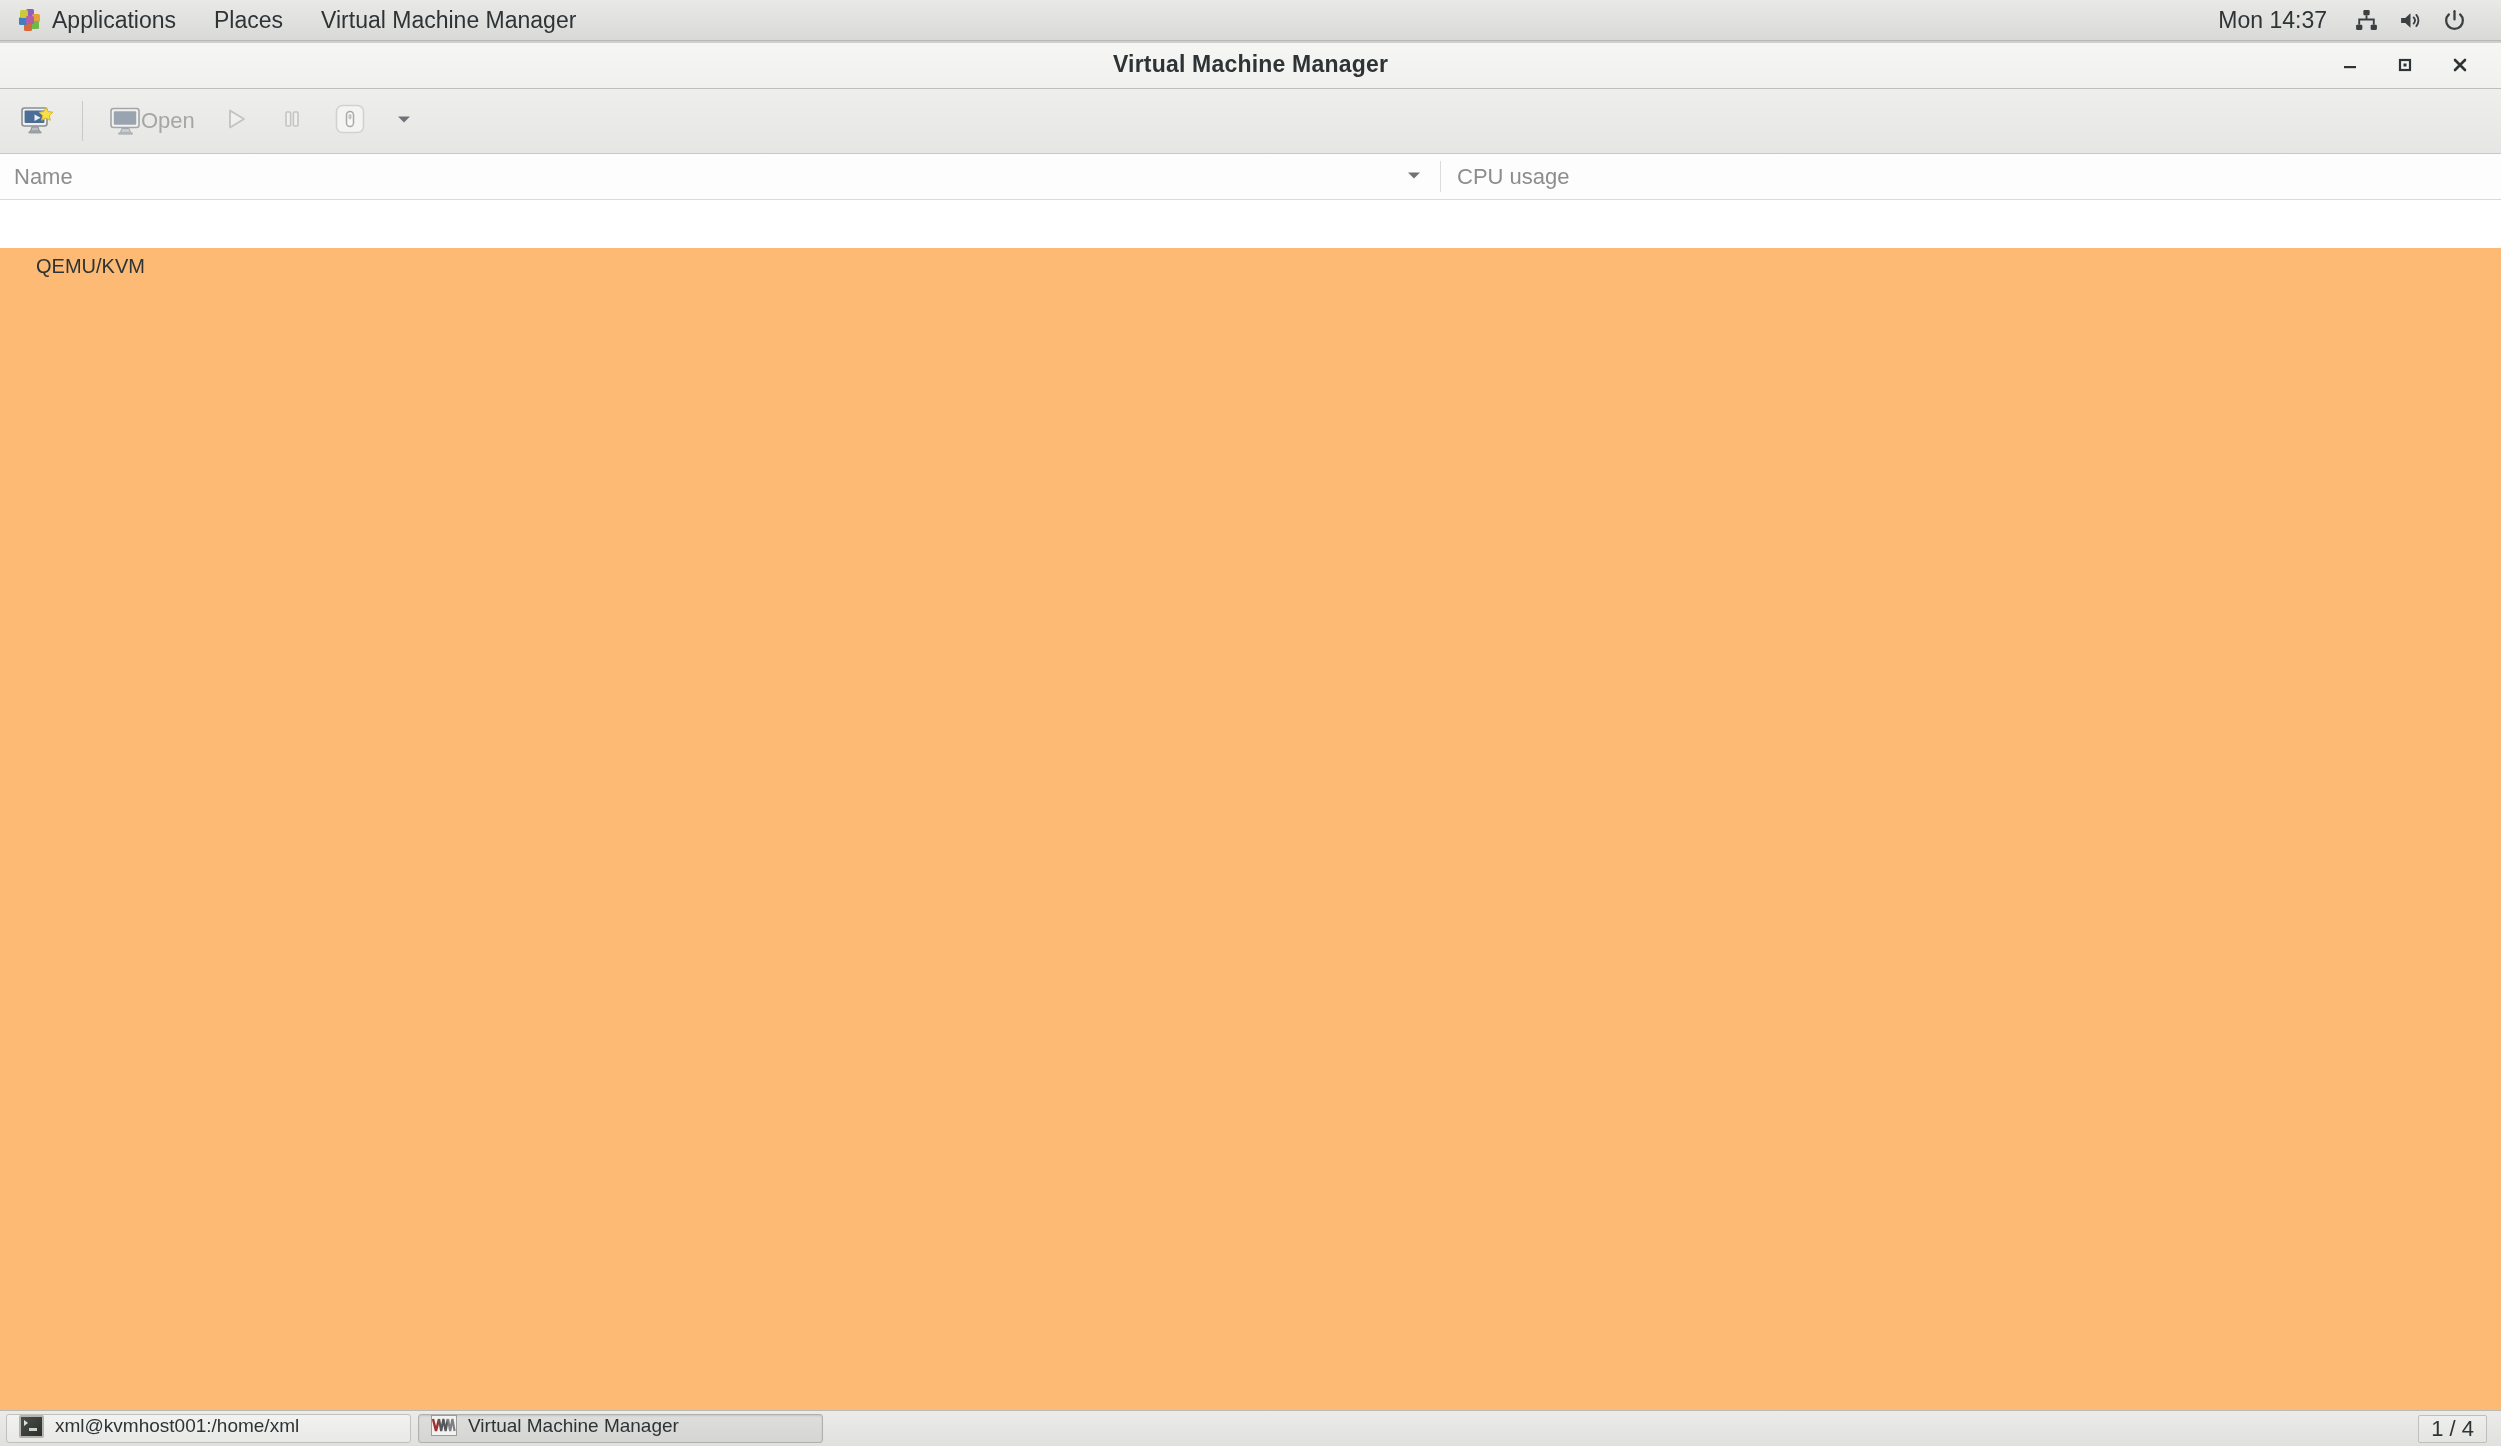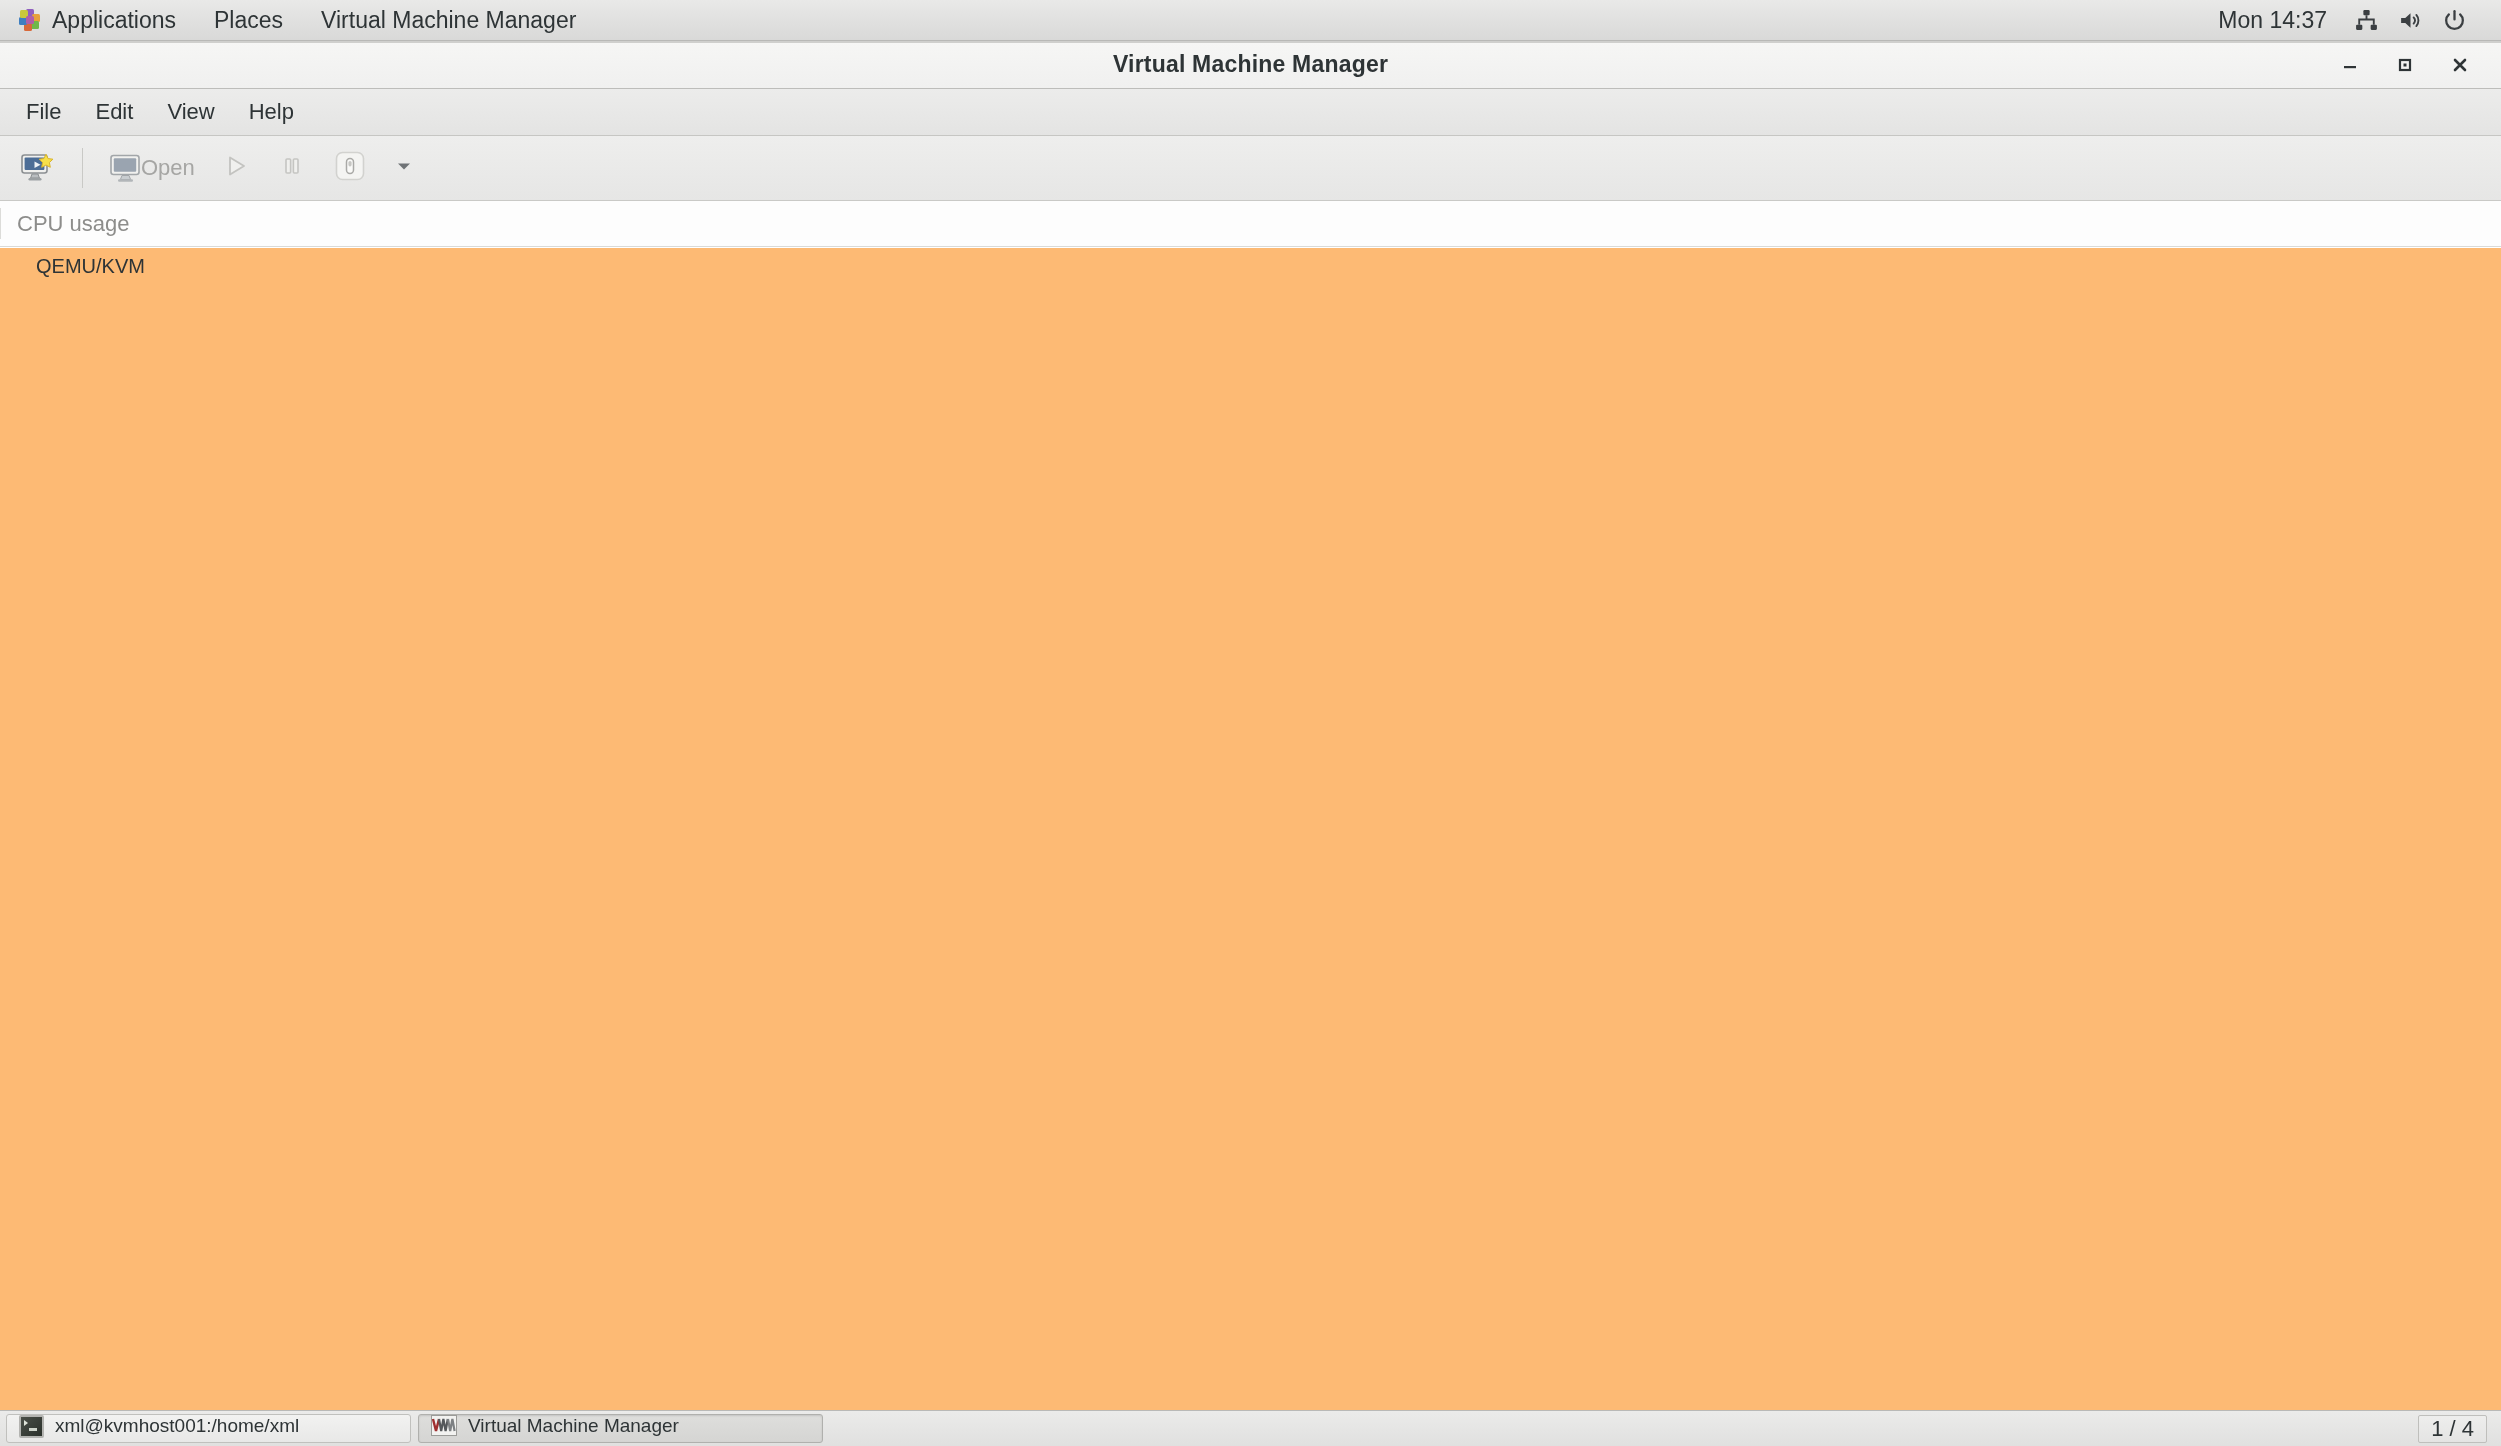--- a/index.html
+++ b/index.html
@@ -240,26 +240,20 @@
         </svg>
       </span>
       <span class="winbtn">
         <svg width="20" height="20" viewBox="0 0 20 20">
           <path d="M5 5 L15 15 M15 5 L5 15" stroke="#2e3436" stroke-width="2.6" stroke-linecap="round"></path>
         </svg>
       </span>
     </div>
   </div>
 
-  <div id="menubar">
-    <span class="menu-item">File</span>
-    <span class="menu-item">Edit</span>
-    <span class="menu-item">View</span>
-    <span class="menu-item">Help</span>
-  </div>
 
   <div id="toolbar">
 
     <div class="tb-btn">
       <span class="icon-newvm">
         <svg width="34" height="31" viewBox="0 0 34 31">
           <rect x="1" y="2" width="25" height="18" rx="2.5" fill="#f0f0ee" stroke="#8b8f92" stroke-width="1.6"></rect>
           <rect x="3.6" y="4.5" width="19.8" height="12.4" rx="1" fill="#4c6d96"></rect>
           <path d="M11 21 h6 l1.4 4 h-8.8 z" fill="#b9bdc0" stroke="#8b8f92" stroke-width="1"></path>
           <rect x="7.5" y="25" width="13" height="2.4" rx="1.2" fill="#9ba0a3"></rect>
@@ -313,20 +307,28 @@
     <div class="tb-btn">
       <span>
         <svg width="22" height="22" viewBox="0 0 22 22">
           <path d="M5 8.5 L11 14.5 L17 8.5 Z" fill="#6f7376"></path>
         </svg>
       </span>
     </div>
   </div>
 
   <div id="colheader">
+    <div class="col col-name">
+      <span class="col-title">Name</span>
+      <span class="sort-arrow">
+        <svg width="20" height="20" viewBox="0 0 20 20">
+            <path d="M4 7.5 L10 13.5 L16 7.5 Z" fill="#6f7376"></path>
+          </svg>
+      </span>
+    </div>
     <div class="col-divider"></div>
     <div class="col" style="width:1060px;padding-left:16px">
       <span class="col-title">CPU usage</span>
     </div>
   </div>
 
   <div id="listbody">
     <div class="vm-row">
       <span class="vm-name">QEMU/KVM</span>
     </div>

